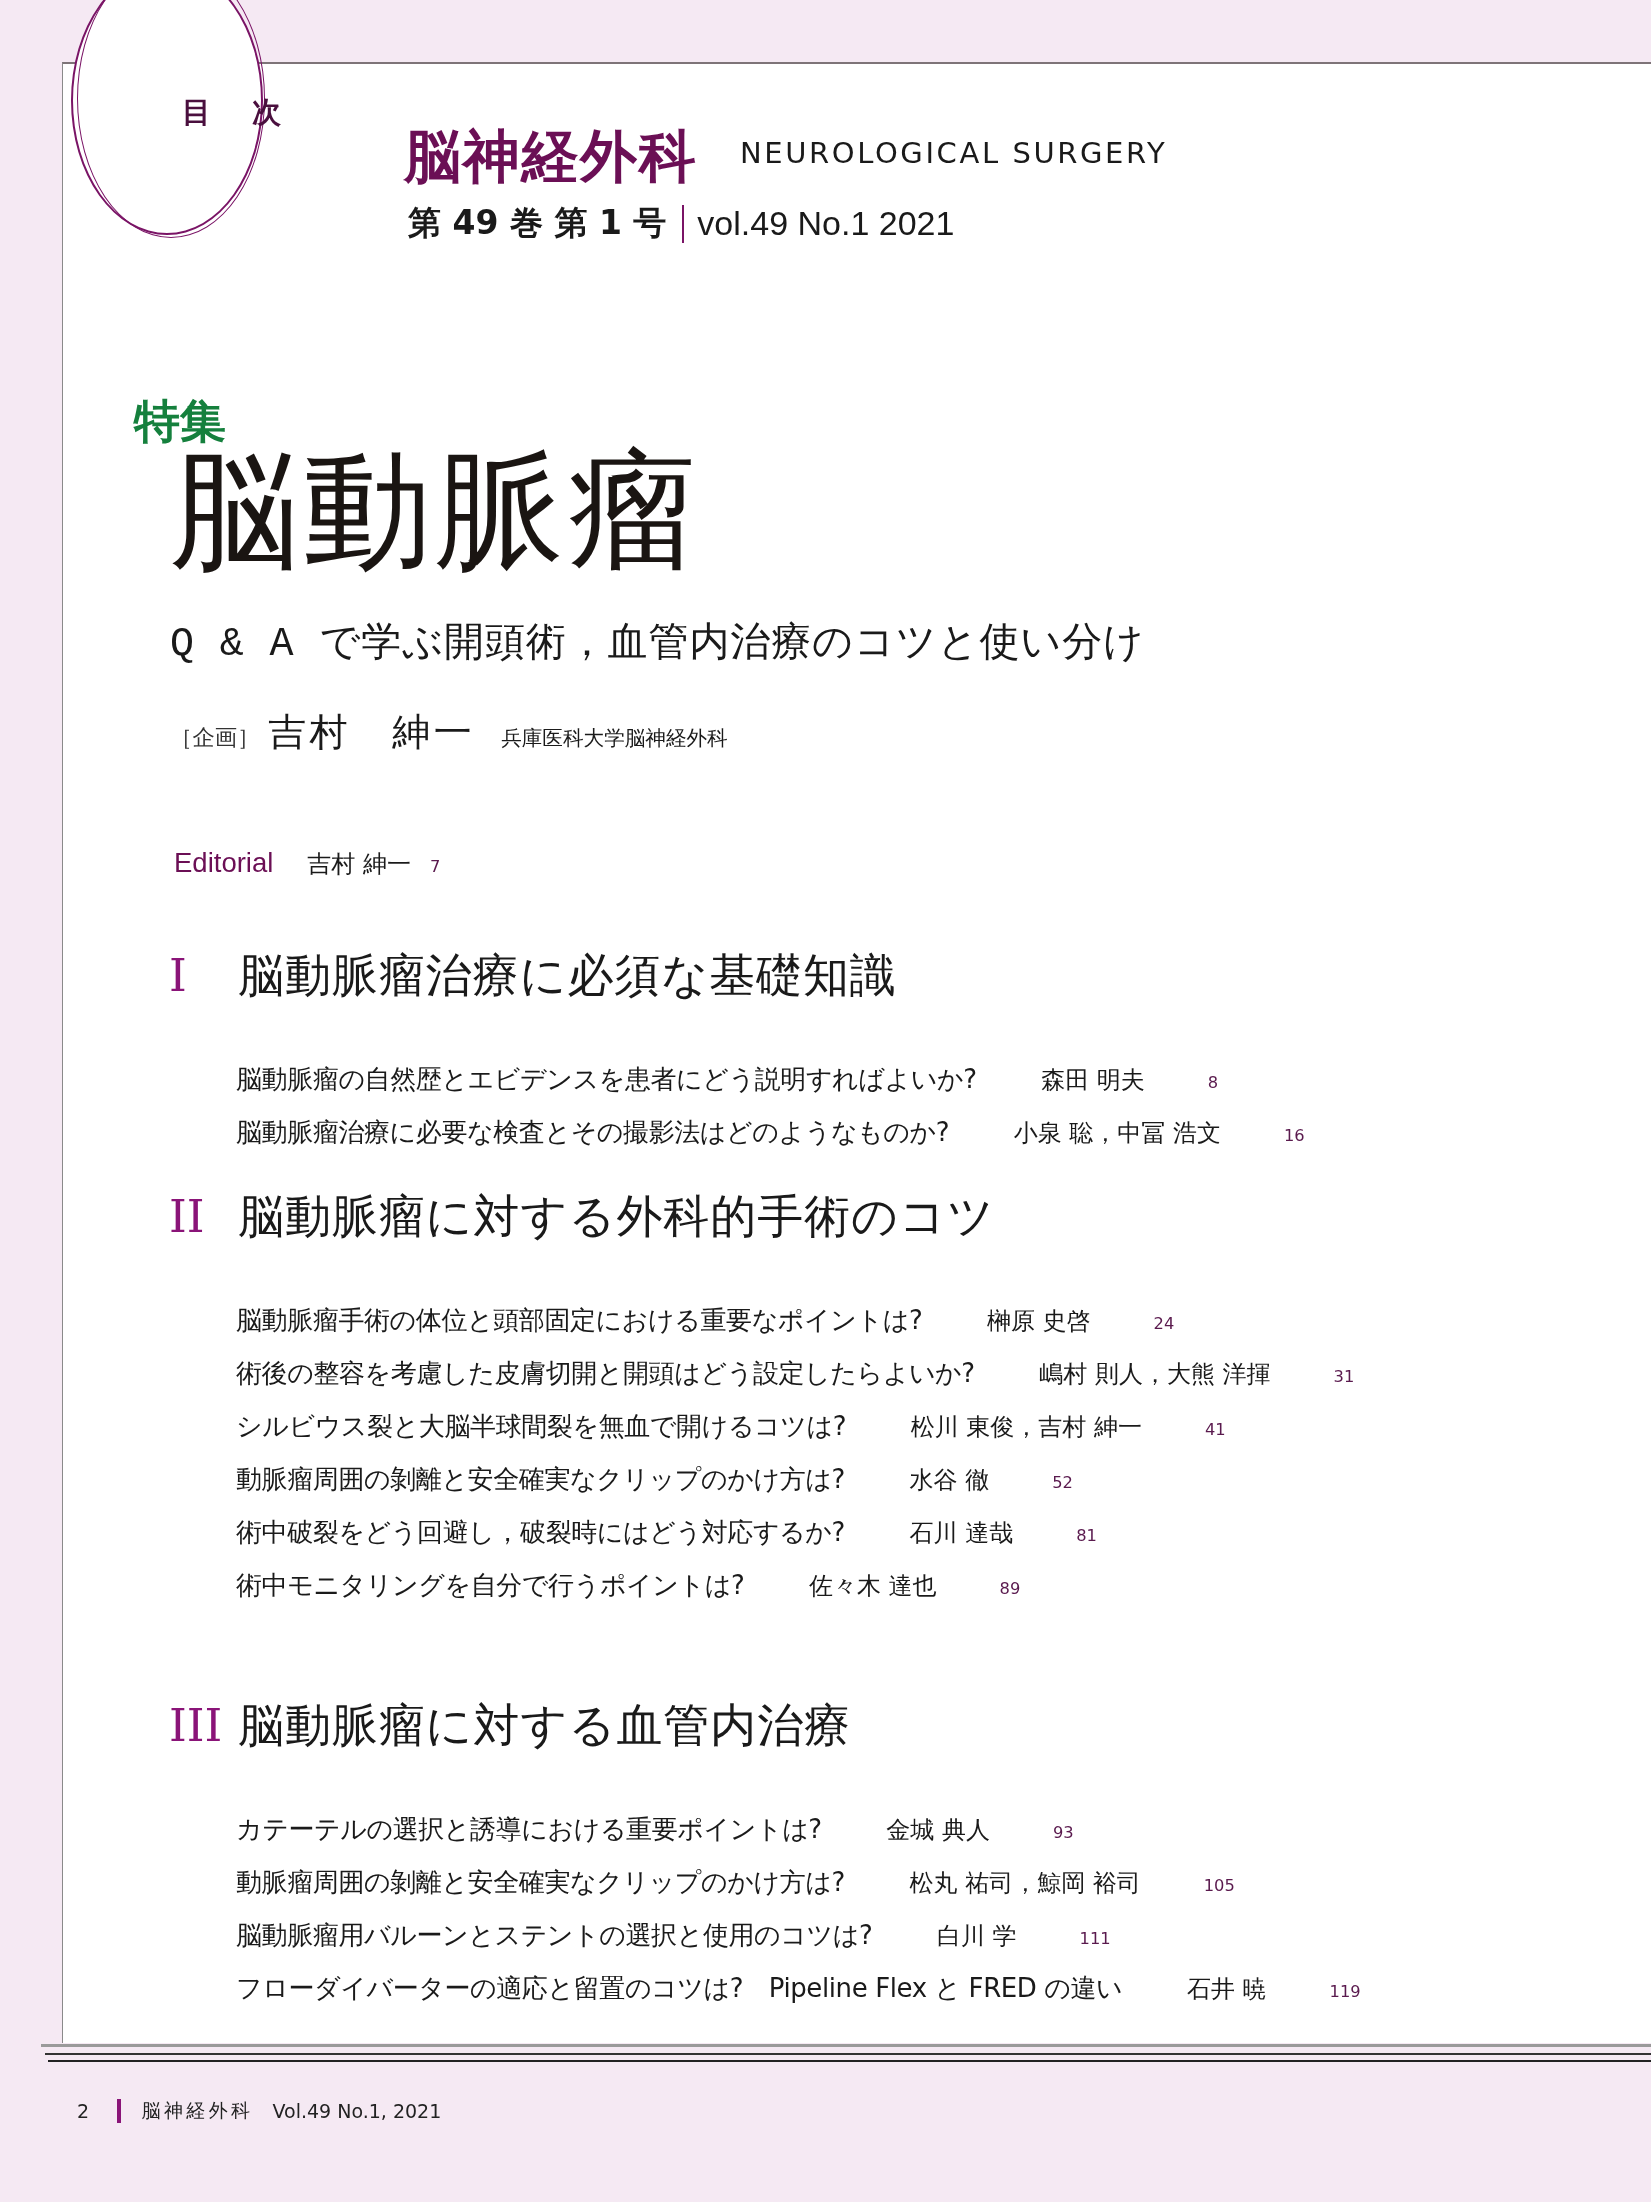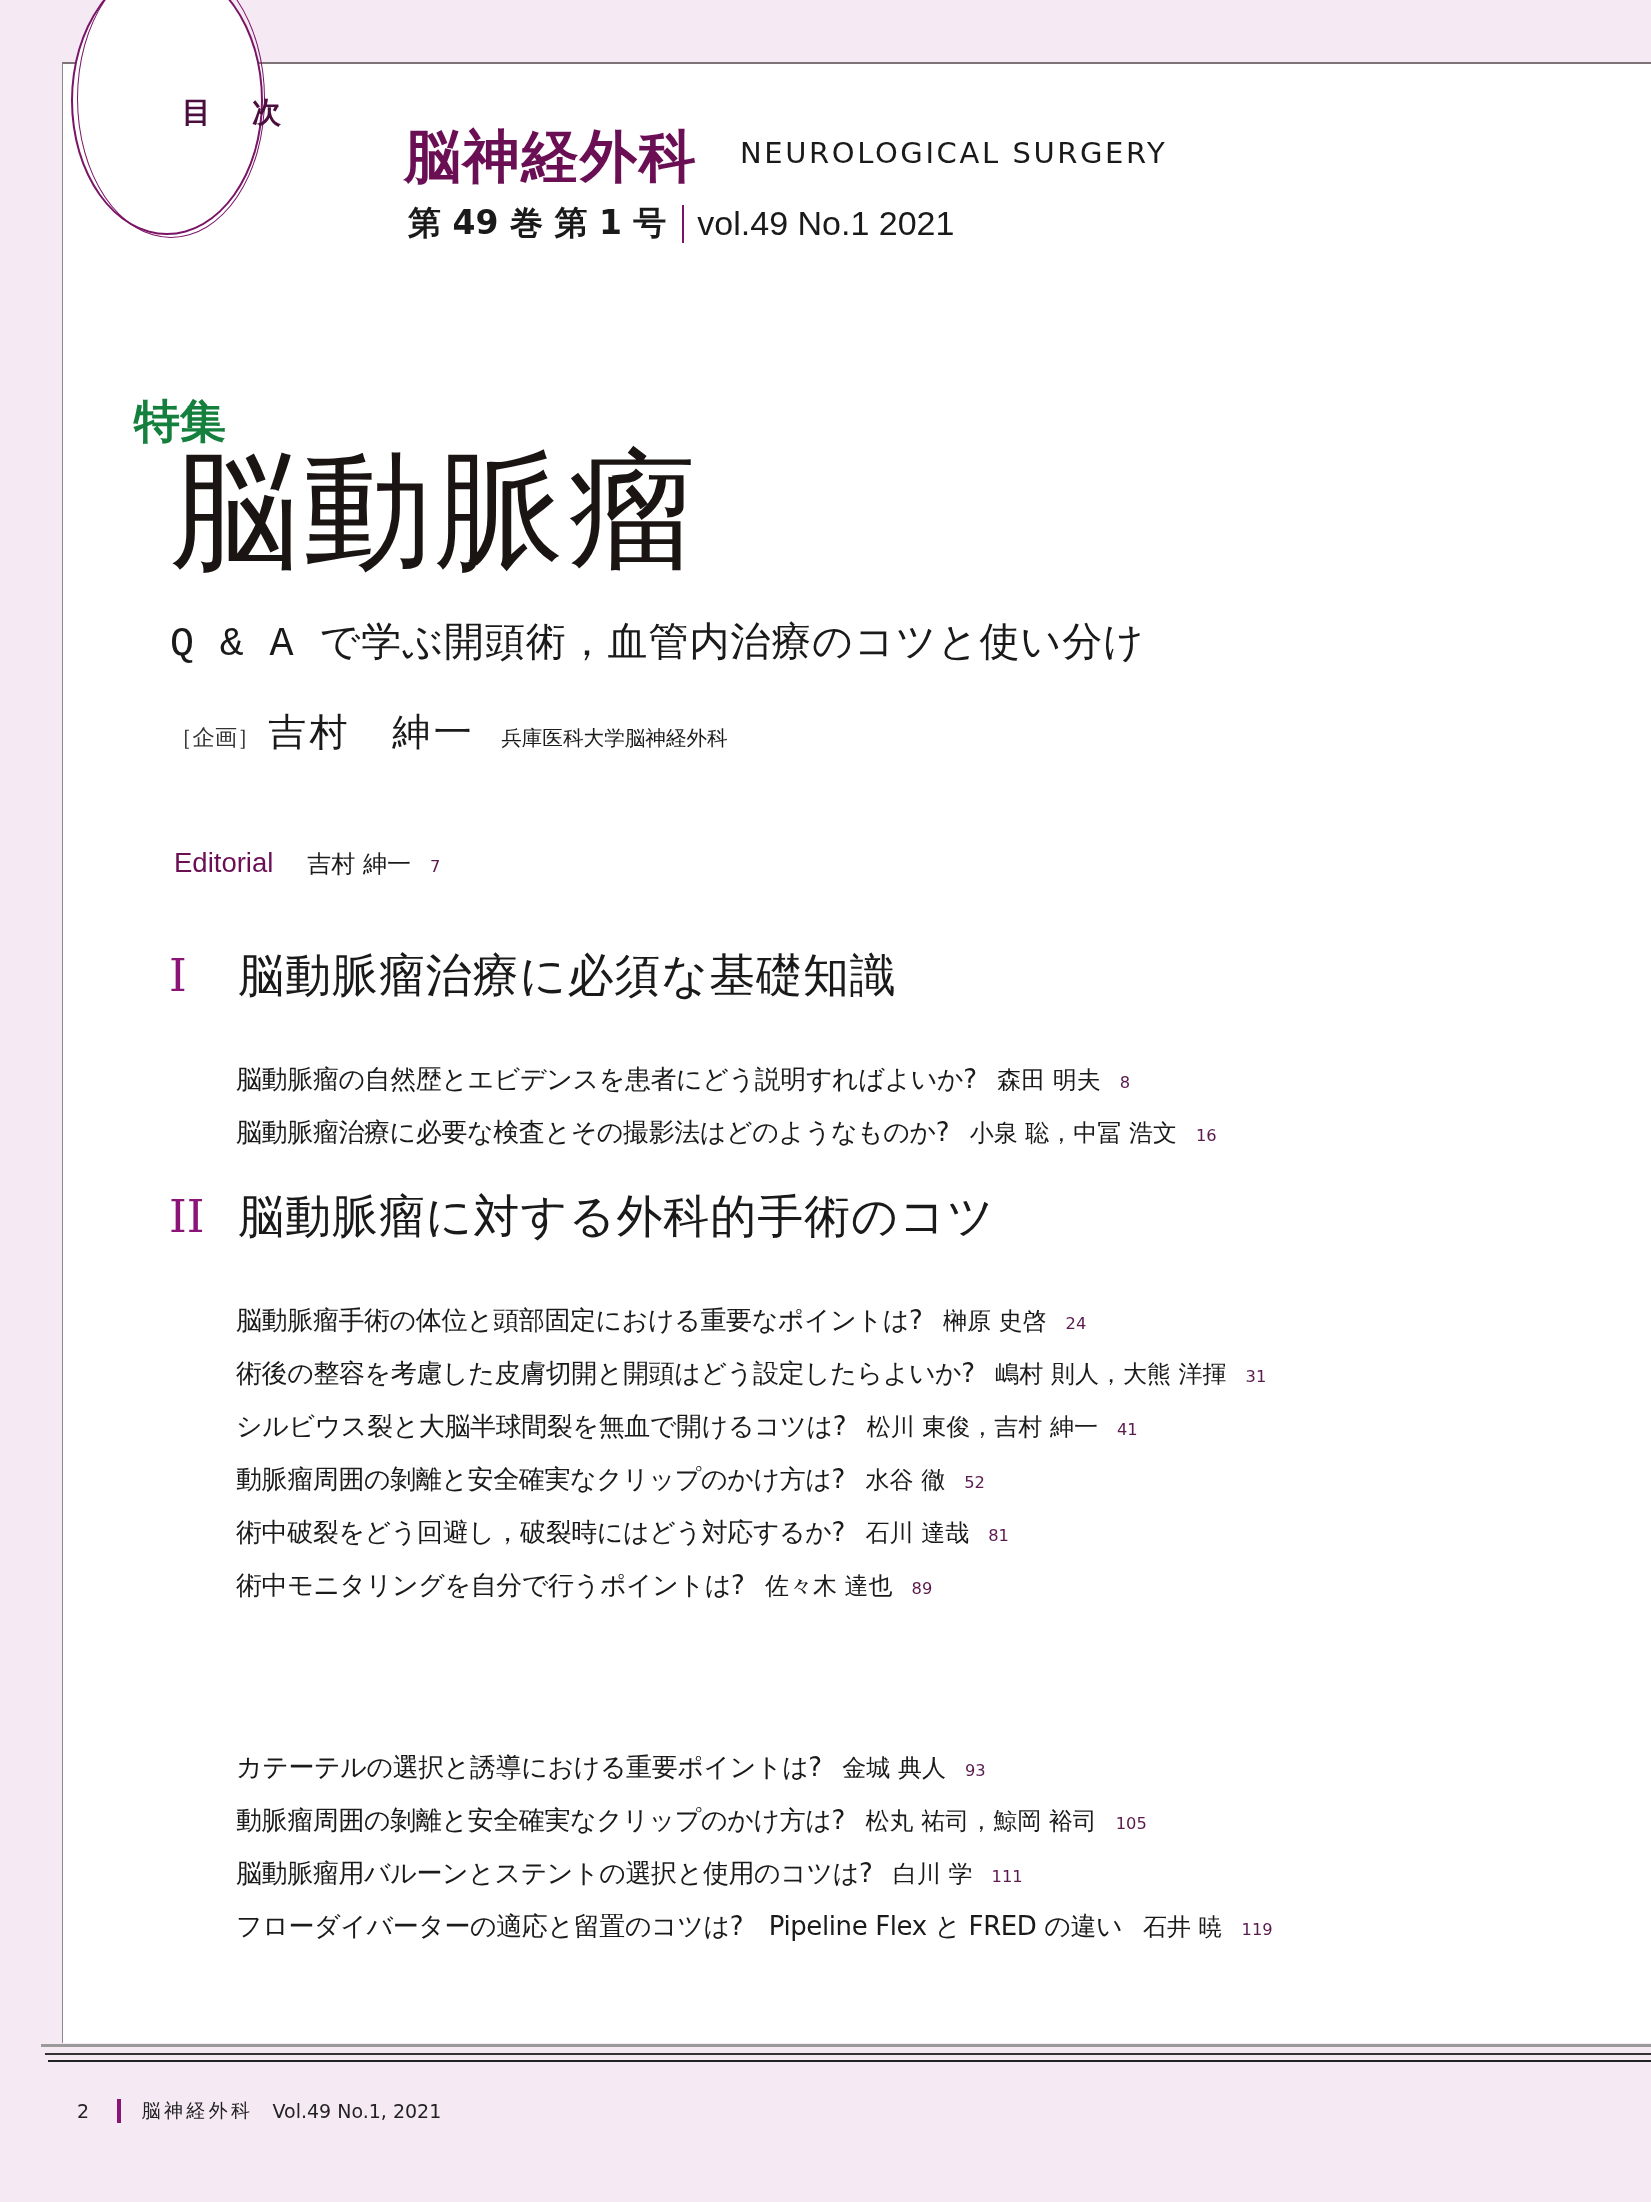--- a/index.html
+++ b/index.html
@@ -104,20 +104,21 @@
       color: #8a1478; font-size: 45px; width: 69px;
       font-family: "DejaVu Serif", serif;
     }
     .section-title { font-size: 46px; color: #1a1a1a; letter-spacing: 0.9px; }
     .article {
       display: flex; align-items: baseline;
       margin-left: 67px;
       height: 53px;
       font-size: 26px;
       white-space: nowrap;
+      gap: 44px;
     }
     .article-title { font-family: "DejaVu Sans", sans-serif; letter-spacing: -0.4px; }
     .article-author { margin-left: 20.6px; font-family: "DejaVu Serif", serif; font-size: 24px; margin-top: 31px; }
     .articles { margin-top: 26px; }
     .footer {
       position: absolute; left: 77px; top: 2098px;
       display: flex; align-items: center;
       font-size: 19px; color: #222;
     }
     .footer-bar {
@@ -213,20 +214,24 @@
     </div>
     <div class="article">
       <span class="article-title">術中モニタリングを自分で行うポイントは?</span>
       <span class="article-author">佐々木 達也</span>
       <span class="page-num">89</span>
     </div>
   </div>
 </div>
 
 <div class="section" style="top:1695px;">
+  <div class="section-head">
+    <span class="section-numeral">III</span>
+    <span class="section-title">脳動脈瘤に対する血管内治療</span>
+  </div>
   <div class="articles">
     <div class="article">
       <span class="article-title">カテーテルの選択と誘導における重要ポイントは?</span>
       <span class="article-author">金城 典人</span>
       <span class="page-num">93</span>
     </div>
     <div class="article">
       <span class="article-title">動脈瘤周囲の剝離と安全確実なクリップのかけ方は?</span>
       <span class="article-author">松丸 祐司，鯨岡 裕司</span>
       <span class="page-num">105</span>

